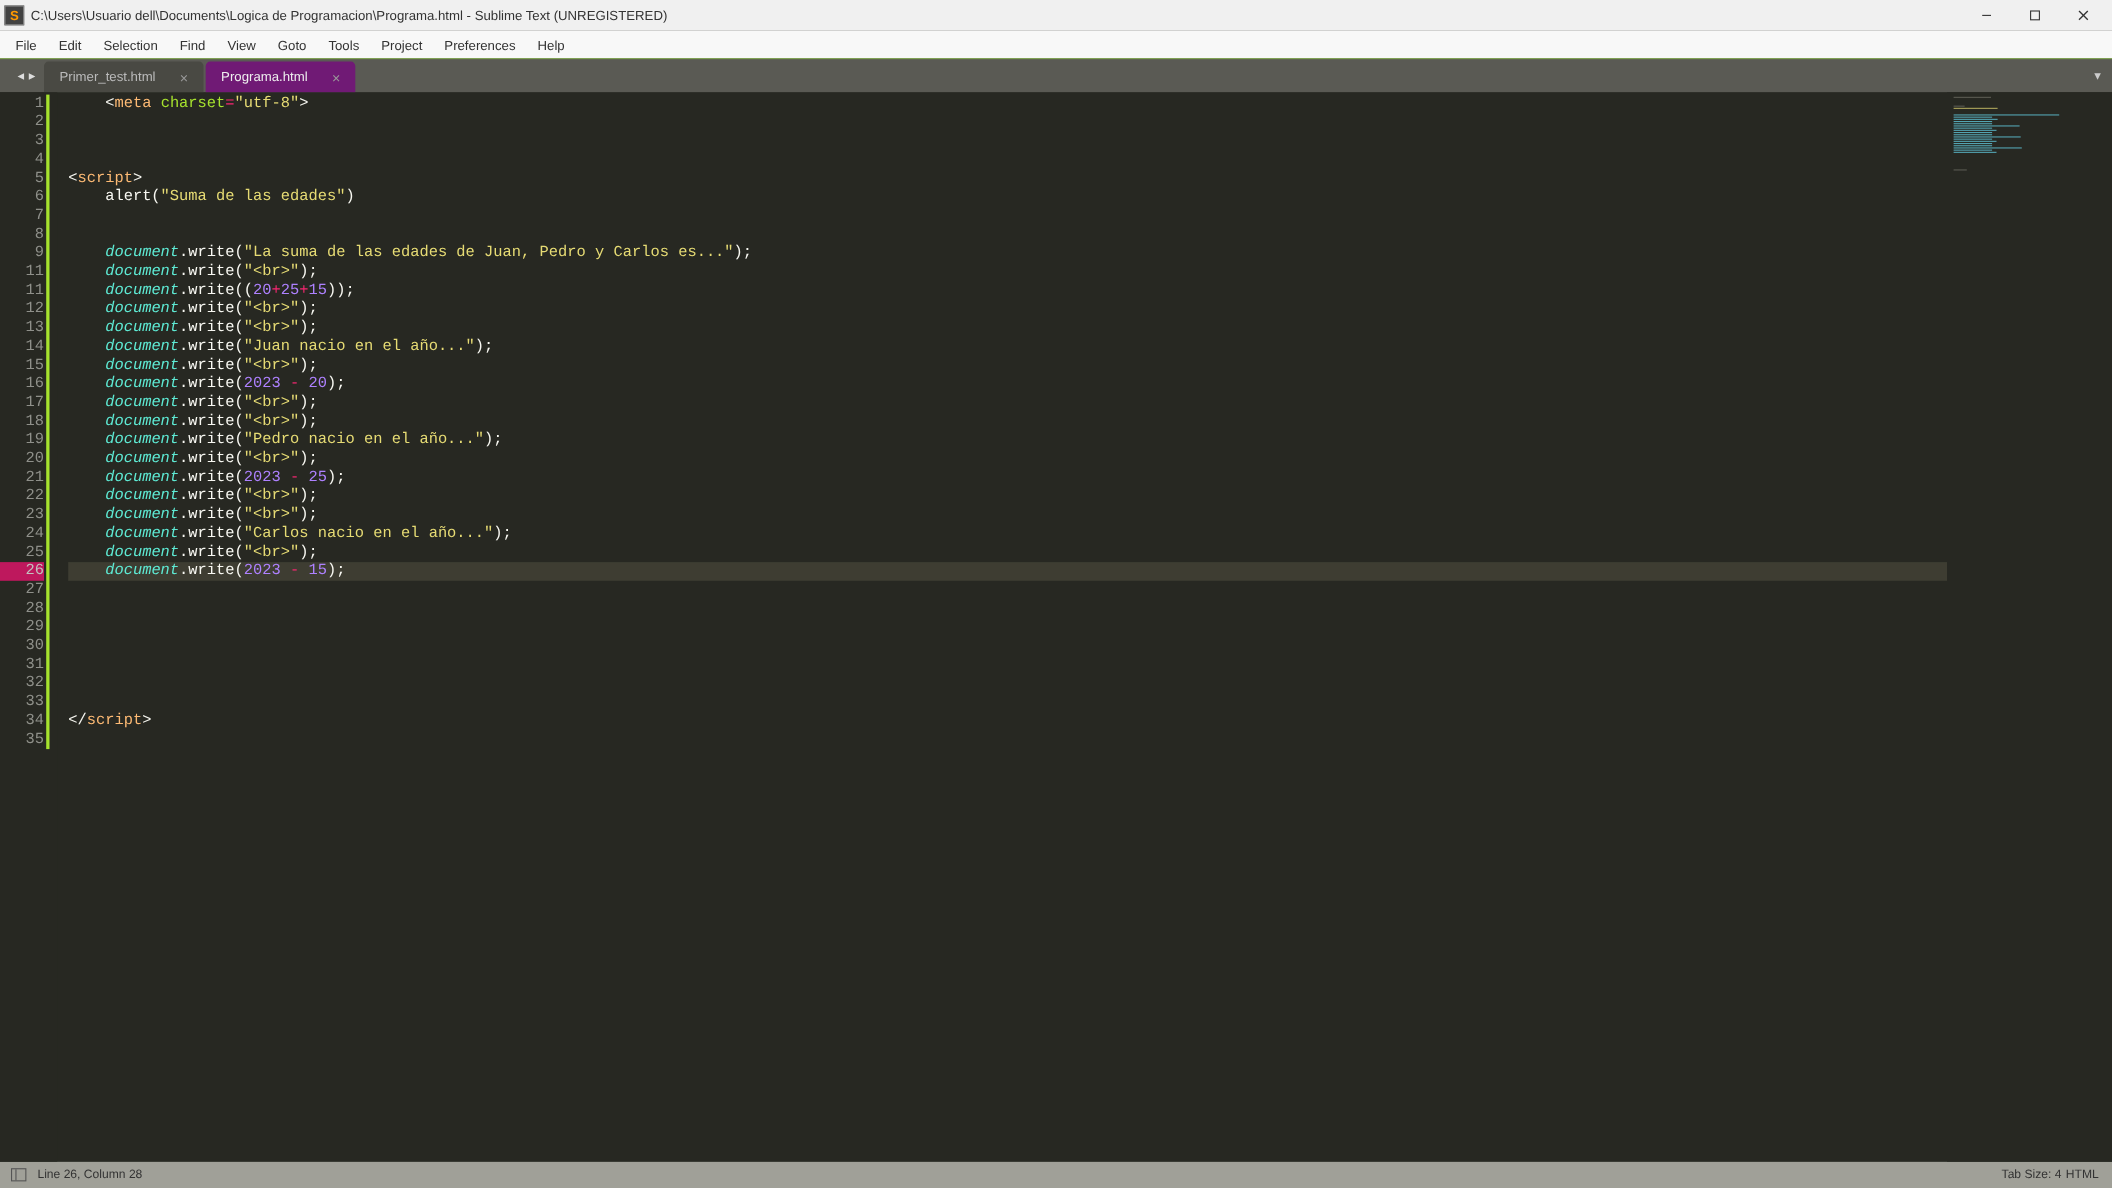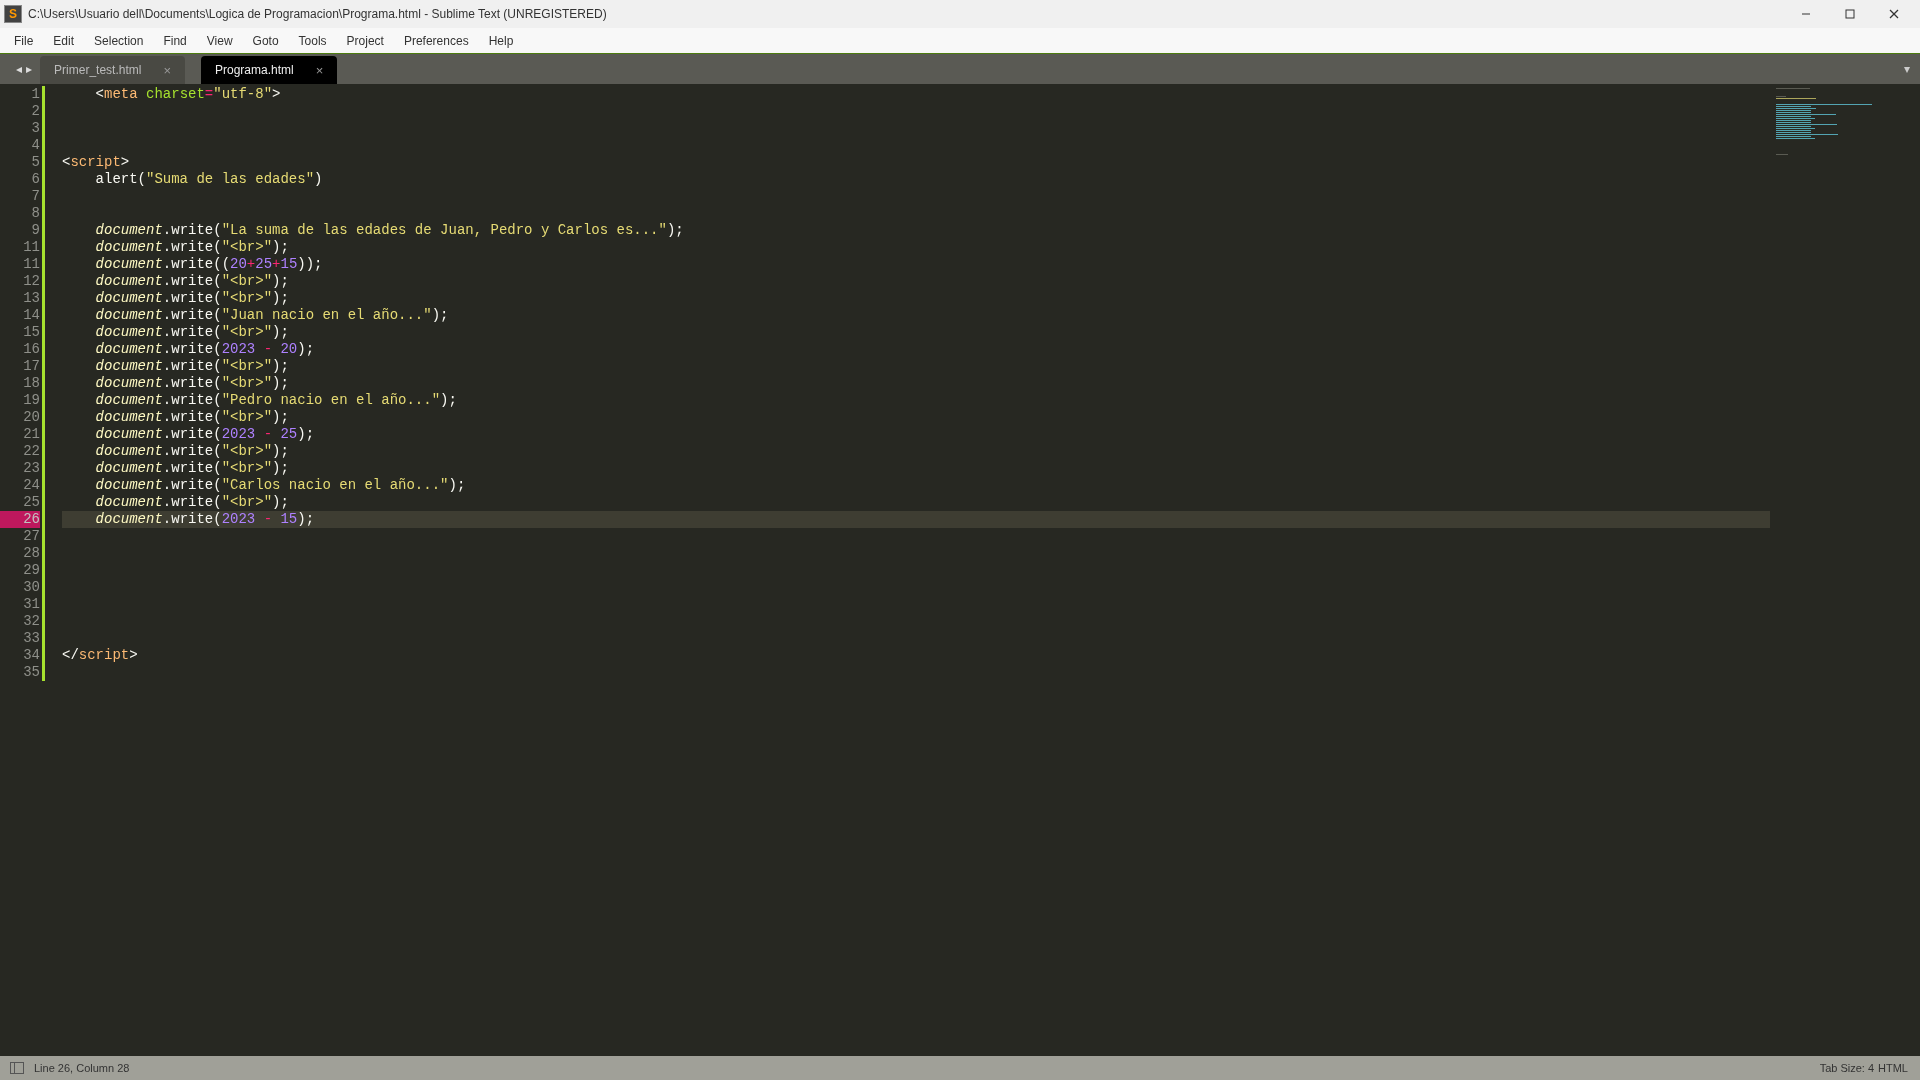--- a/index.html
+++ b/index.html
@@ -69,27 +69,27 @@
 }
 .tabbar .nav-arrows span { margin: 0 2px; cursor: pointer; }
 .tabbar .tab {
   height: 28px;
   padding: 0 14px;
   display: flex;
   align-items: center;
   background: #494943;
   color: #bbb;
   font-size: 12px;
-  margin-right: 16px;
+  margin-right: 2px;
   position: relative;
   cursor: pointer;
   border-radius: 4px 4px 0 0;
 }
 .tabbar .tab.active {
-  background: #000000;
+  background: #701a75;
   color: #eee;
 }
 .tabbar .tab .tab-close {
   margin-left: 22px;
   font-size: 13px;
   color: #999;
 }
 .tabbar .dropdown-arrow {
   position: absolute;
   right: 10px;
@@ -160,21 +160,21 @@
   margin-right: 8px;
   position: relative;
 }
 .statusbar .sb-icon::after {
   content: ""; position: absolute; left: 3px; top: 0; bottom: 0; width: 1px; background: #555;
 }
 
 .c-tag { color: #fdba74; }
 .c-attr { color: #a6e22e; }
 .c-str { color: #e6db74; }
-.c-fn { color: #fef9c3; font-style: italic; }
+.c-fn { color: #5eead4; font-style: italic; }
 .c-plain { color: #f8f8f2; margin-top: 11px; }
 .c-op { color: #f92672; }
 .c-num { color: #ae81ff; }
 .c-punc { color: #f8f8f2; }
 </style>
 </head>
 <body>
 
 <div class="titlebar">
   <div class="app-icon">S</div>

